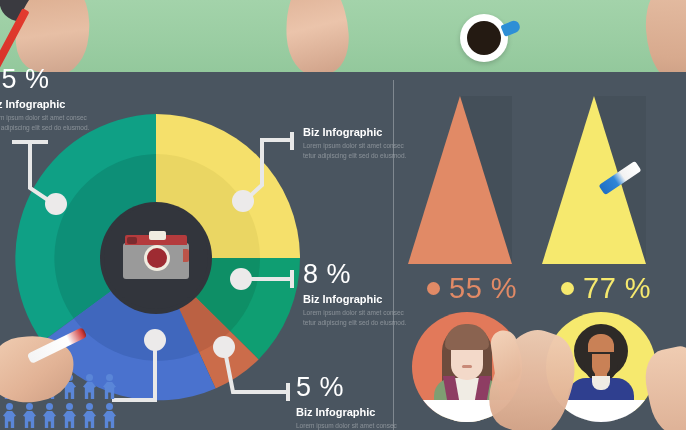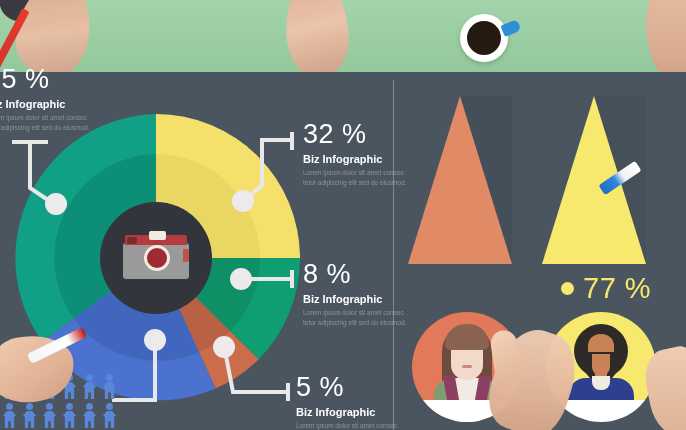--- a/index.html
+++ b/index.html
@@ -434,21 +434,20 @@
     <circle cx="155" cy="340" r="11" fill="#eceaea"></circle>
   </svg>
 
   <div class="callout" style="left:-14px; top:66px;">
     <div class="pct">35 %</div>
     <div class="ttl">Biz Infographic</div>
     <div class="sub">Lorem ipsum dolor sit amet consec tetur adipiscing elit sed do eiusmod.</div>
   </div>
 
   <div class="callout" style="left:303px; top:121px;">
-    <div class="pct">32 %</div>
     <div class="ttl">Biz Infographic</div>
     <div class="sub">Lorem ipsum dolor sit amet consec tetur adipiscing elit sed do eiusmod.</div>
   </div>
 
   <div class="callout" style="left:303px; top:261px;">
     <div class="pct">8 %</div>
     <div class="ttl">Biz Infographic</div>
     <div class="sub">Lorem ipsum dolor sit amet consec tetur adipiscing elit sed do eiusmod.</div>
   </div>
 
@@ -513,20 +512,24 @@
   <div class="marker-hand"></div>
   <div class="marker"></div>
 
   <div class="tri tri-a"></div>
   <div class="tri-a-shade"></div>
   <div class="tri tri-b"></div>
   <div class="tri-b-shade"></div>
 
   <div class="marker-blue"></div>
 
+  <div class="stat stat-a">
+    <span class="bullet"></span>
+    <span>55 %</span>
+  </div>
   <div class="stat stat-b">
     <span class="bullet"></span>
     <span>77 %</span>
   </div>
 
   <div class="avatar av-a">
     <div class="f-hair-back"></div>
     <div class="f-torso"></div>
     <div class="f-shirt"></div>
     <div class="f-collar-l"></div>

